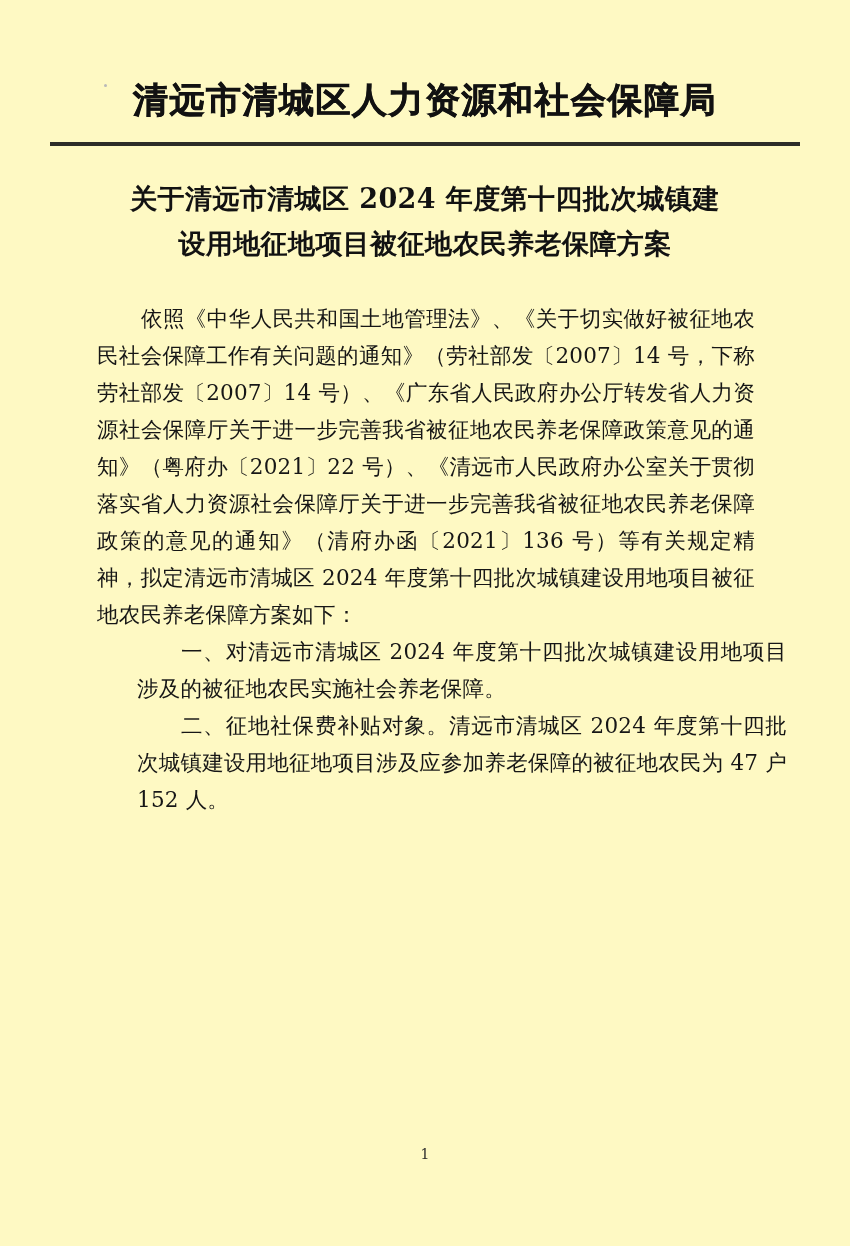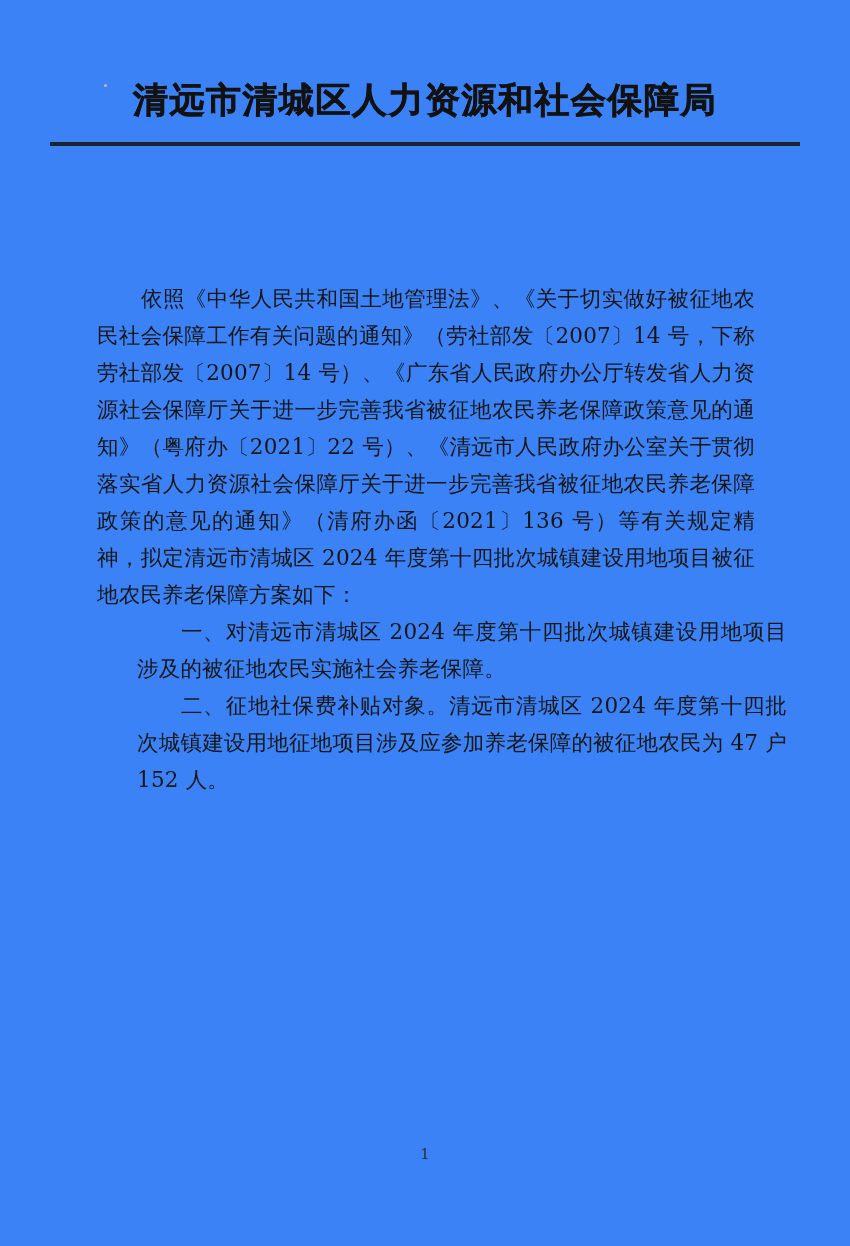--- a/index.html
+++ b/index.html
@@ -4,21 +4,21 @@
 <style>
   html, body {
     margin: 0;
     padding: 0;
     background: #ffffff;
   }
   .page {
     position: relative;
     width: 850px;
     height: 1246px;
-    background: #3b82f6;
+    background: #fef9c3;
     overflow: hidden;
     font-family: "DejaVu Serif", "Liberation Serif", serif;
     color: #141414;
   }
 
   
   .masthead {
     position: absolute;
     left: 0;
     top: 78px;
@@ -58,21 +58,21 @@
     line-height: 45px;
     letter-spacing: 0.4px;
     color: #121212;
   }
   .doc-title .tline { display: block; }
 
   
   .body-block {
     position: absolute;
     left: 97px;
-    top: 280px;
+    top: 300px;
     width: 658px;
   }
   .para {
     font-size: 21.5px;
     line-height: 37px;
     letter-spacing: 0.2px;
     text-align: justify;
     text-justify: inter-character;
     margin: 0;
     color: #161616;
@@ -115,20 +115,24 @@
 
 <div class="page">
 
   <div class="speck"></div>
 
   <div class="masthead">
     <div class="masthead-title">清远市清城区人力资源和社会保障局</div>
   </div>
   <div class="masthead-rule"></div>
 
+  <div class="doc-title">
+    <span class="tline">关于清远市清城区 2024 年度第十四批次城镇建</span>
+    <span class="tline">设用地征地项目被征地农民养老保障方案</span>
+  </div>
 
   <div class="body-block">
     <p class="para lead">依照《中华人民共和国土地管理法》、《关于切实做好被征地农民社会保障工作有关问题的通知》（劳社部发〔2007〕14 号，下称劳社部发〔2007〕14 号）、《广东省人民政府办公厅转发省人力资源社会保障厅关于进一步完善我省被征地农民养老保障政策意见的通知》（粤府办〔2021〕22 号）、《清远市人民政府办公室关于贯彻落实省人力资源社会保障厅关于进一步完善我省被征地农民养老保障政策的意见的通知》（清府办函〔2021〕136 号）等有关规定精神，拟定清远市清城区 2024 年度第十四批次城镇建设用地项目被征地农民养老保障方案如下：</p>
     <p class="para item">一、对清远市清城区 2024 年度第十四批次城镇建设用地项目涉及的被征地农民实施社会养老保障。</p>
     <p class="para item">二、征地社保费补贴对象。清远市清城区 2024 年度第十四批次城镇建设用地征地项目涉及应参加养老保障的被征地农民为 47 户 152 人。</p>
   </div>
 
   <div class="page-number">1</div>
 
 </div>

